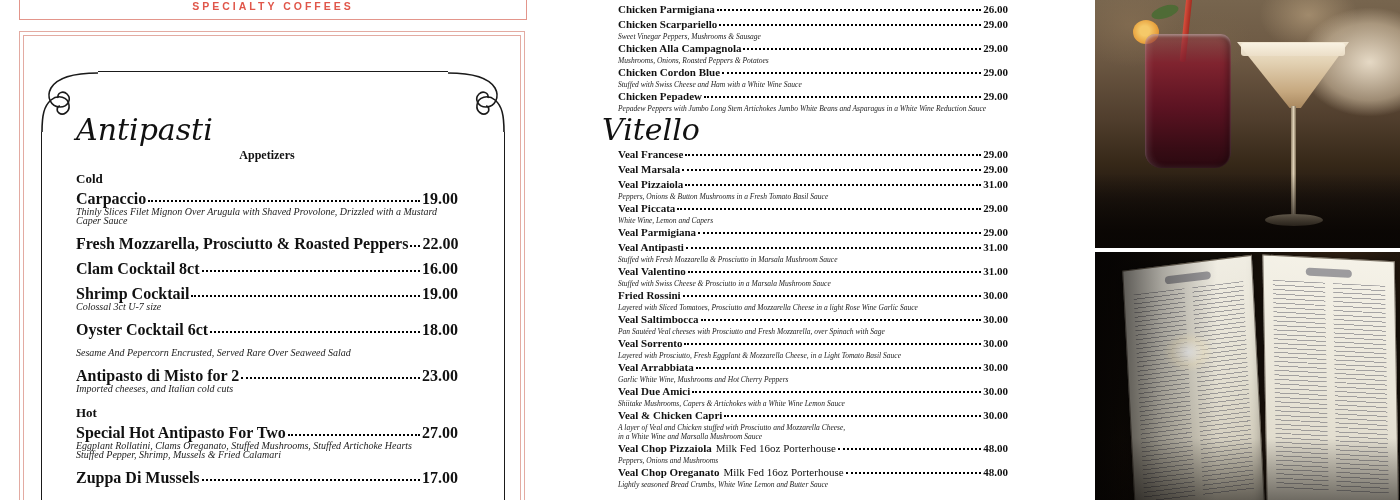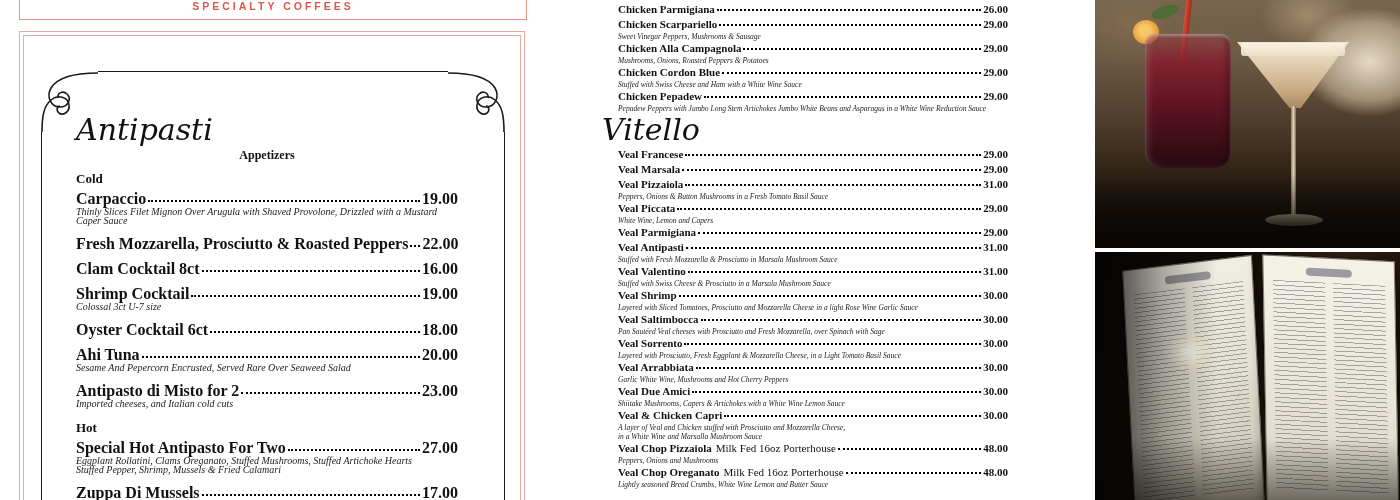--- a/index.html
+++ b/index.html
@@ -163,25 +163,20 @@
               <div class="mi-desc">Colossal 3ct U-7 size</div>
             </div>
             <div class="mi">
               <div class="mi-row">
                 <span class="mi-name">Oyster Cocktail 6ct</span>
                 <span class="dots"></span>
                 <span class="mi-price">18.00</span>
               </div>
             </div>
             <div class="mi">
-              <div class="mi-row">
-                <span class="mi-name">Ahi Tuna</span>
-                <span class="dots"></span>
-                <span class="mi-price">20.00</span>
-              </div>
               <div class="mi-desc">Sesame And Pepercorn Encrusted, Served Rare Over Seaweed Salad</div>
             </div>
             <div class="mi">
               <div class="mi-row">
                 <span class="mi-name">Antipasto di Misto for 2</span>
                 <span class="dots"></span>
                 <span class="mi-price">23.00</span>
               </div>
               <div class="mi-desc">Imported cheeses, and Italian cold cuts</div>
             </div>
@@ -299,21 +294,21 @@
         <div class="mi">
           <div class="mi-row">
             <span class="mi-name">Veal Valentino</span>
             <span class="dots"></span>
             <span class="mi-price">31.00</span>
           </div>
           <div class="mi-desc">Stuffed with Swiss Cheese &amp; Prosciutto in a Marsala Mushroom Sauce</div>
         </div>
         <div class="mi">
           <div class="mi-row">
-            <span class="mi-name">Veal Shrimp</span>
+            <span class="mi-name">Fried Rossini</span>
             <span class="dots"></span>
             <span class="mi-price">30.00</span>
           </div>
           <div class="mi-desc">Layered with Sliced Tomatoes, Prosciutto and Mozzarella Cheese in a light Rose Wine Garlic Sauce</div>
         </div>
         <div class="mi">
           <div class="mi-row">
             <span class="mi-name">Veal Saltimbocca</span>
             <span class="dots"></span>
             <span class="mi-price">30.00</span>

